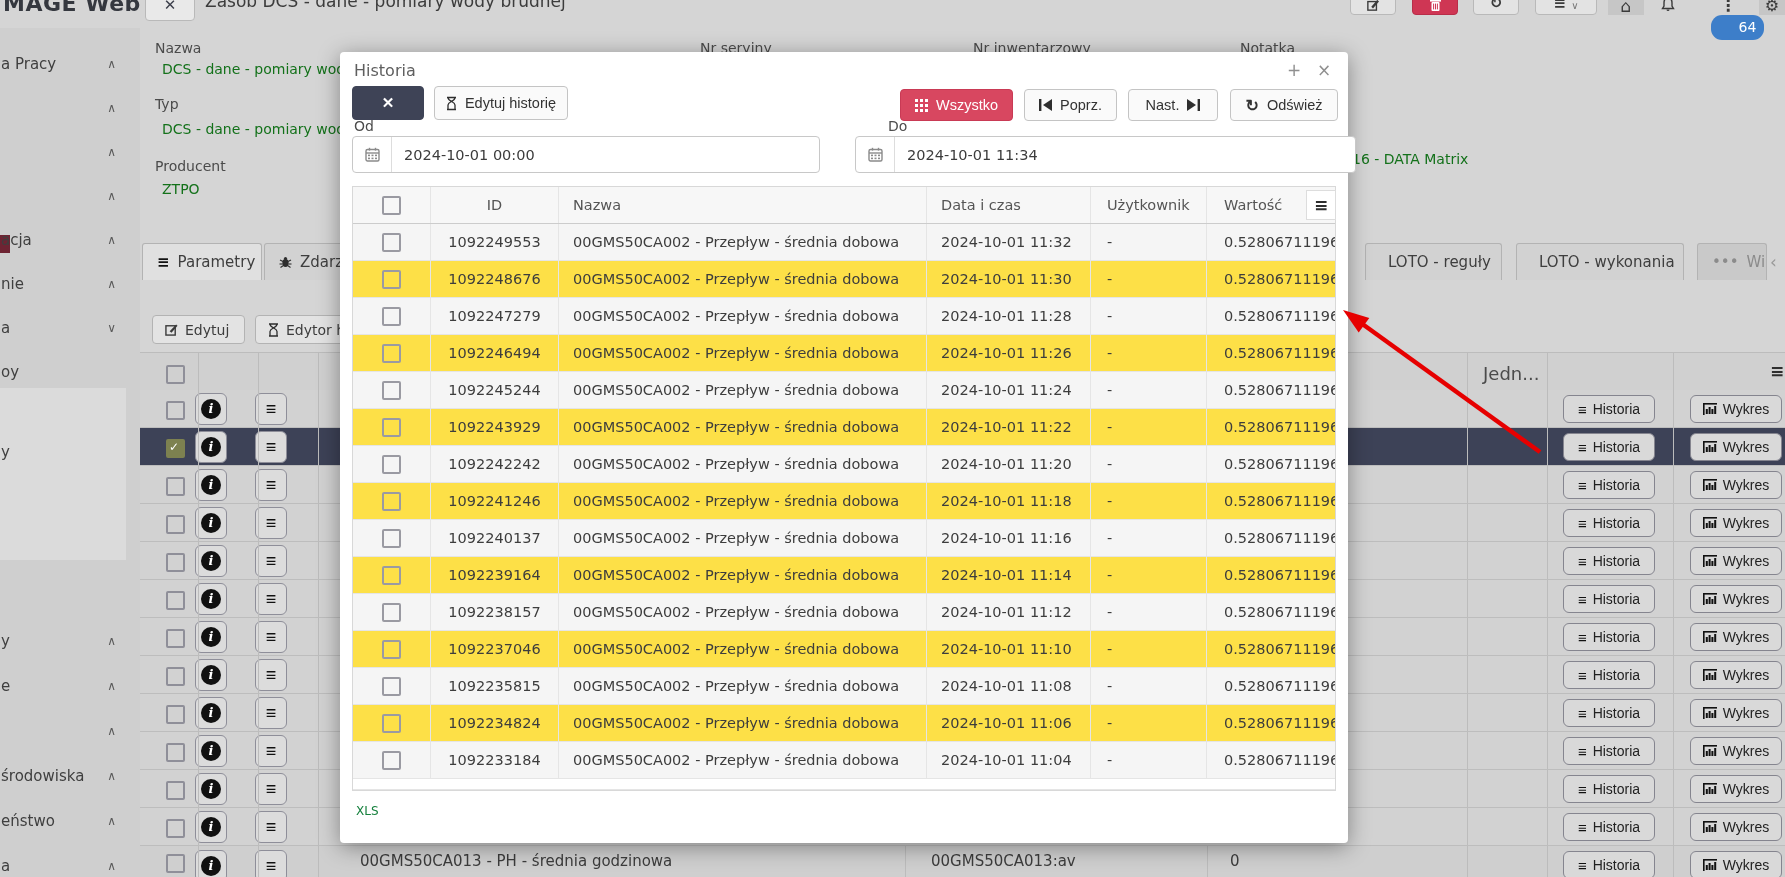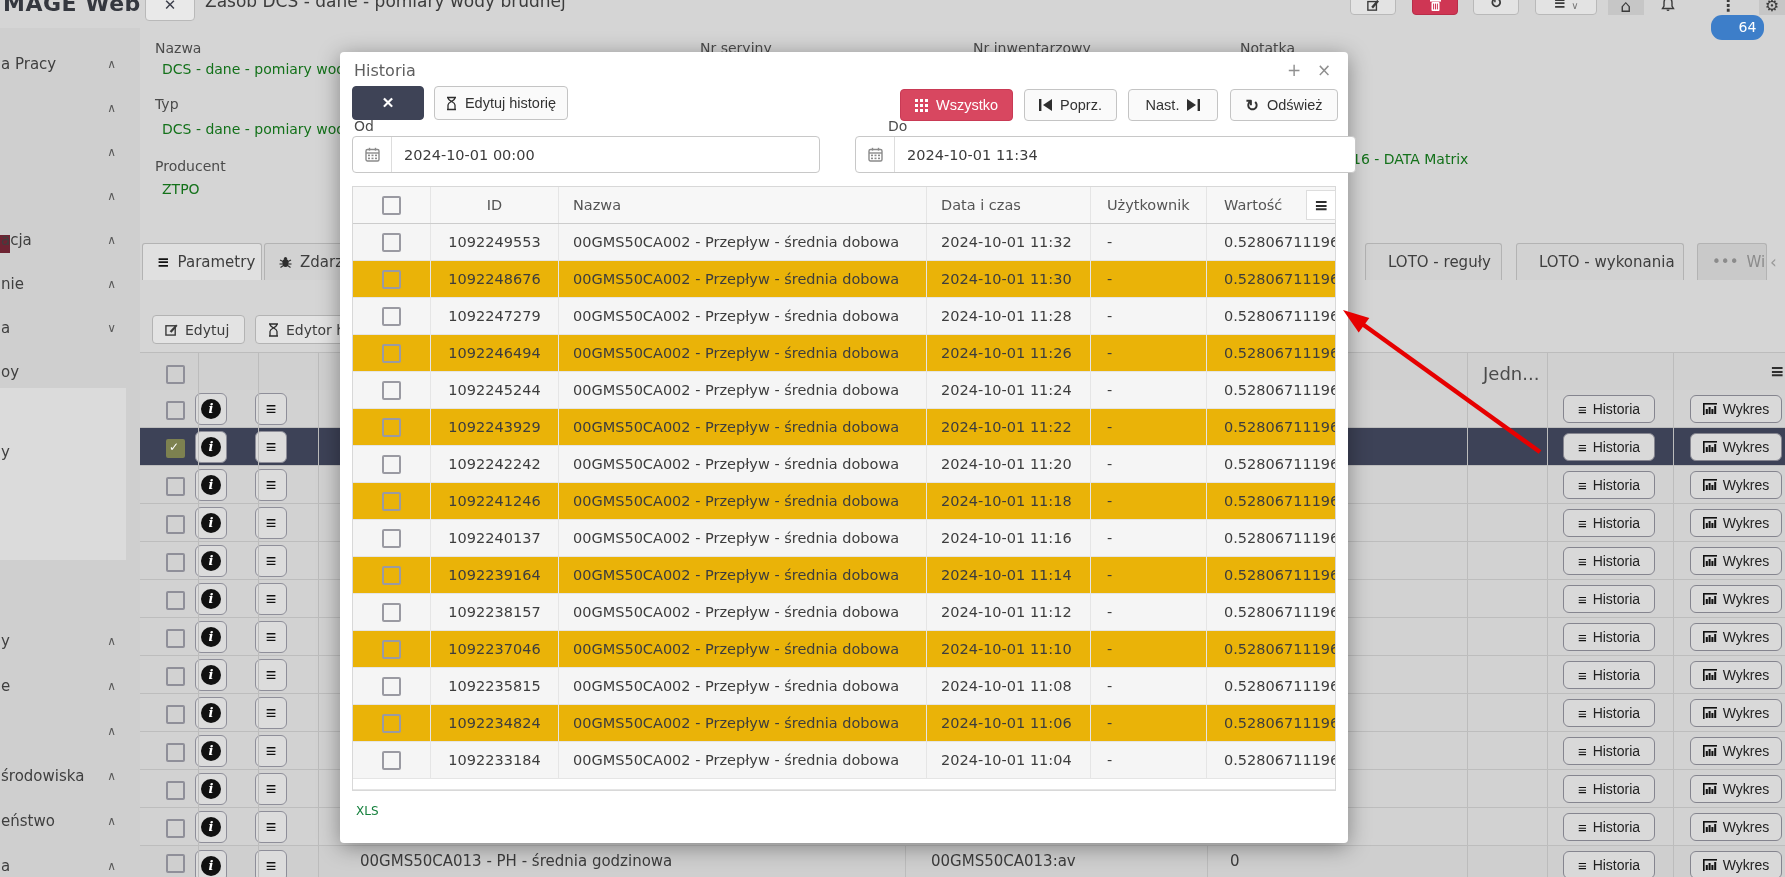--- a/index.html
+++ b/index.html
@@ -73,21 +73,21 @@
   .btn-red{left:560px;top:37px;width:113px;height:32px;background:#d84760;border-color:#c93a55;color:#fff;}
   .btn-prev{left:684px;top:37px;width:93px;height:32px;}
   .btn-next{left:788px;top:37px;width:90px;height:32px;}
   .btn-ref{left:890px;top:37px;width:108px;height:32px;}
   .dlabel{font-size:14px;color:#4c4c4c;}
   .dinput{box-sizing:border-box;height:37px;border:1px solid #c8c8c8;border-radius:4px;background:#fff;display:flex;align-items:center;}
   .dinput .cal{width:38px;display:flex;justify-content:center;border-right:1px solid #ddd;align-self:stretch;align-items:center;color:#8a8a8a;}
   .dinput .dval{padding-left:12px;font-size:14.5px;color:#3c3c3c;}
   .mtable{left:12px;top:134px;width:984px;border:1px solid #d8d8d8;box-sizing:border-box;}
   .mhead{display:flex;height:37px;background:#f7f7f7;border-bottom:1px solid #ccc;box-sizing:border-box;align-items:center;font-size:14.5px;color:#555;}
-  .mrow{display:flex;height:37px;box-sizing:border-box;border-bottom:1px solid #e5e5e5;align-items:center;font-size:14.5px;color:#3d3d3d;background:#eab308;}
+  .mrow{display:flex;height:37px;box-sizing:border-box;border-bottom:1px solid #e5e5e5;align-items:center;font-size:14.5px;color:#3d3d3d;background:#fde047;}
   .mrows .mrow:nth-child(odd){background:#f5f5f5;}
   .mc{box-sizing:border-box;height:100%;display:flex;align-items:center;border-right:1px solid #e5e5e5;overflow:hidden;white-space:nowrap;}
   .c-cb{width:78px;justify-content:center;}
   .c-id{width:128px;justify-content:center;}
   .c-nm{width:368px;padding-left:14px;}
   .c-tm{width:164px;padding-left:14px;}
   .c-us{width:116px;padding-left:16px;}
   .c-vl{width:128px;padding-left:17px;border-right:none;}
   .mcb{width:15px;height:15px;border:2px solid #9a9aa2;border-radius:2px;}
   .partial{height:10px;border-bottom:1px solid #e5e5e5;background:#fff;overflow:hidden;}

